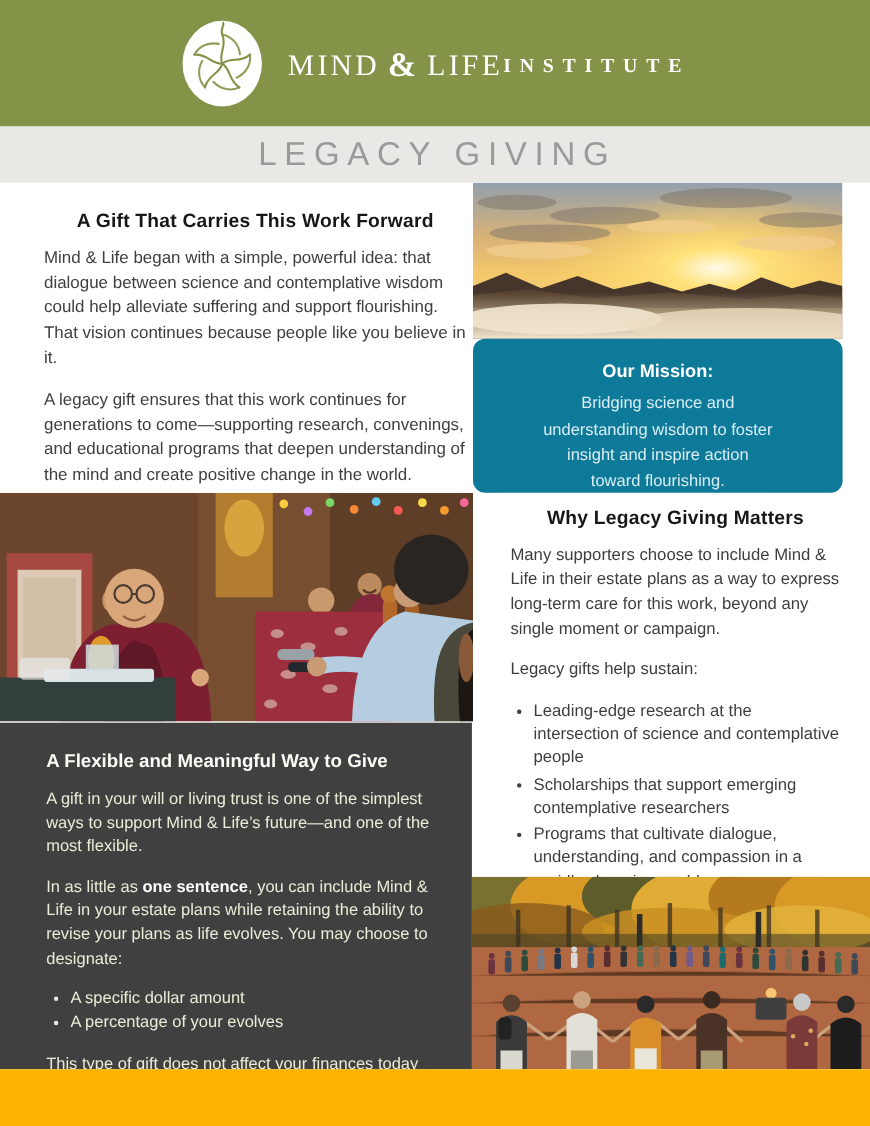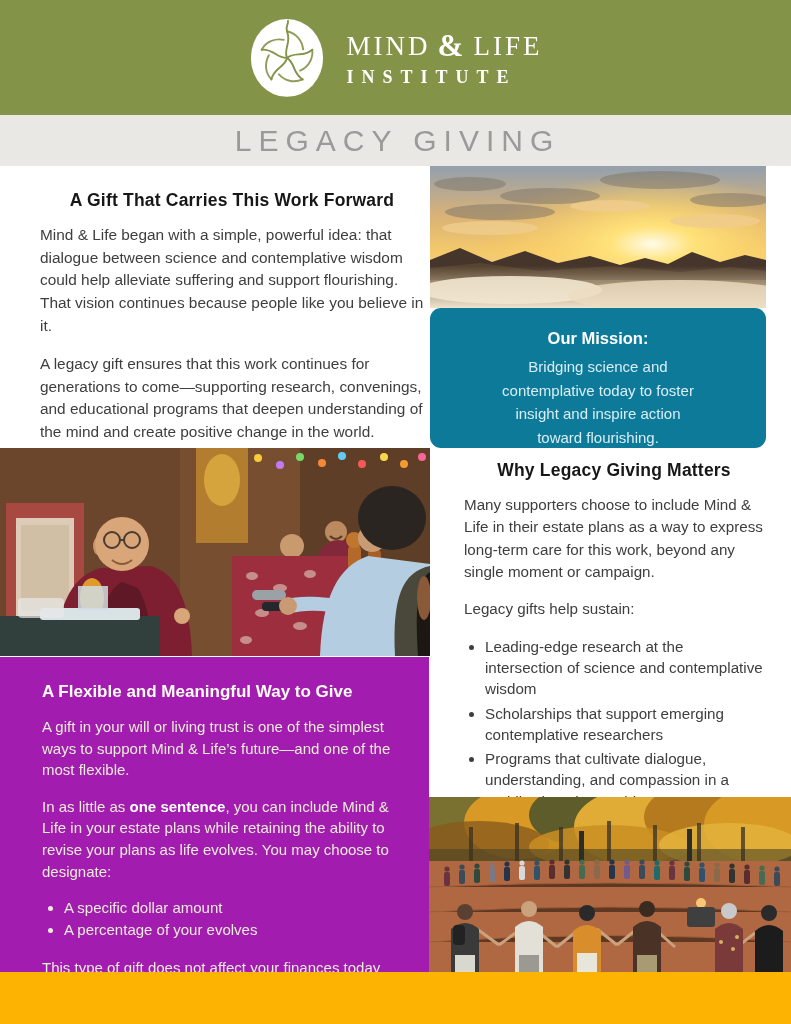--- a/index.html
+++ b/index.html
@@ -3,21 +3,21 @@
 <meta charset="utf-8">
 <style>
   html,body{margin:0;padding:0;background:#ffffff;}
   .page{position:relative;width:791px;height:1024px;background:#ffffff;overflow:hidden;
         font-family:"Liberation Sans", sans-serif;}
 
   
   .header{position:absolute;left:0;top:0;width:791px;height:115px;background:#839347;
           display:flex;align-items:center;justify-content:center;gap:22px;}
   .logo-circle{width:76px;height:80px;flex:0 0 auto;}
-  .brand{display:flex;flex-direction:column;align-items:flex-start;}
+  .brand{display:flex;flex-direction:row;align-items:flex-start;}
   .brand-line1{font-family:"Liberation Serif", serif;color:#ffffff;font-size:27px;
                letter-spacing:3px;line-height:1;display:flex;align-items:baseline;gap:7px;}
   .brand-amp{font-size:31px;font-weight:bold;position:relative;top:1px;}
   .brand-line2{font-family:"Liberation Serif", serif;color:#ffffff;font-size:18px;
                font-weight:bold;letter-spacing:8px;margin-top:8px;line-height:1;}
 
   
   .title-band{position:absolute;left:0;top:115px;width:791px;height:51px;background:#e9e8e5;
               display:flex;align-items:center;justify-content:center;}
   .page-title{color:#9a9a98;font-size:30px;letter-spacing:7px;margin-left:4px;font-weight:400;}
@@ -40,21 +40,21 @@
   .why .lead{margin-bottom:13px;}
   .why ul{margin:0 0 0 21px;padding:0;}
   .why li{font-size:15.2px;line-height:1.4;color:#3e3e3e;margin-bottom:3px;}
 
   
   .photo-dalai{position:absolute;left:0;top:448px;width:430px;height:208px;overflow:hidden;}
   .photo-circle{position:absolute;left:429px;top:797px;width:362px;height:175px;overflow:hidden;}
   .photo-sunset svg,.photo-dalai svg,.photo-circle svg{display:block;width:100%;height:100%;}
 
   
-  .flex-box{position:absolute;left:0;top:657px;width:429px;height:315px;background:#a21caf;
+  .flex-box{position:absolute;left:0;top:657px;width:429px;height:315px;background:#404040;
             box-sizing:border-box;padding:25px 28px 0 42px;}
   .flex-box h3{font-size:17px;font-weight:bold;color:#fdfdf5;margin:0 0 14px 0;}
   .flex-box p{font-size:15px;line-height:1.44;color:#e9edd8;margin:0 0 15px 0;}
   .flex-box .bold-inline{font-weight:bold;color:#ffffff;}
   .flex-box ul{margin:0 0 16px 22px;padding:0;}
   .flex-box li{font-size:15px;line-height:1.45;color:#e9edd8;}
 
   
   .orange-band{position:absolute;left:0;top:972px;width:791px;height:52px;background:#fdb301;}
 </style>
@@ -142,21 +142,21 @@
       <path d="M0,102 L50,97 L110,105 L180,100 L250,106 L300,101 L336,105 L336,142 L0,142 Z" fill="#5a4531" opacity="0.85"></path>
       <rect y="100" width="336" height="42" fill="url(#fog)"></rect>
       <ellipse cx="80" cy="124" rx="92" ry="14" fill="#f2e6cf" opacity="0.9"></ellipse>
       <ellipse cx="250" cy="130" rx="112" ry="16" fill="#ecdcc0" opacity="0.8"></ellipse>
     </svg>
   </div>
 
   <div class="mission">
     <div class="mission-heading">Our Mission:</div>
     <div class="mission-line">Bridging science and</div>
-    <div class="mission-line">contemplative today to foster</div>
+    <div class="mission-line">understanding wisdom to foster</div>
     <div class="mission-line">insight and inspire action</div>
     <div class="mission-line">toward flourishing.</div>
   </div>
 
   <div class="photo-dalai">
     <svg viewBox="0 0 430 208" preserveAspectRatio="none">
       <rect width="430" height="208" fill="#6b452c"></rect>
       <rect x="180" width="120" height="208" fill="#7d5233" opacity="0.7"></rect>
       <rect x="300" width="130" height="208" fill="#5d3d28" opacity="0.85"></rect>
       <rect x="6" y="55" width="78" height="130" fill="#b24a44" opacity="0.85"></rect>
@@ -221,21 +221,21 @@
       <path d="M418,208 C414,150 420,130 430,124 L430,208 Z" fill="#1d1713"></path>
       <ellipse cx="424" cy="150" rx="7" ry="22" fill="#8a5a38"></ellipse>
     </svg>
   </div>
 
   <div class="why">
     <h3 class="sec">Why Legacy Giving Matters</h3>
     <p class="body">Many supporters choose to include Mind &amp; Life in their estate plans as a way to express long-term care for this work, beyond any single moment or campaign.</p>
     <p class="body lead">Legacy gifts help sustain:</p>
     <ul>
-      <li>Leading-edge research at the intersection of science and contemplative wisdom</li>
+      <li>Leading-edge research at the intersection of science and contemplative people</li>
       <li>Scholarships that support emerging contemplative researchers</li>
       <li>Programs that cultivate dialogue, understanding, and compassion in a rapidly changing world</li>
     </ul>
   </div>
 
   <div class="flex-box">
     <h3>A Flexible and Meaningful Way to Give</h3>
     <p>A gift in your will or living trust is one of the simplest ways to support Mind &amp; Life’s future—and one of the most flexible.</p>
     <p><span>In as little as </span><span class="bold-inline">one sentence</span><span>, you can include Mind &amp; Life in your estate plans while retaining the ability to revise your plans as life evolves. You may choose to designate:</span></p>
     <ul>

